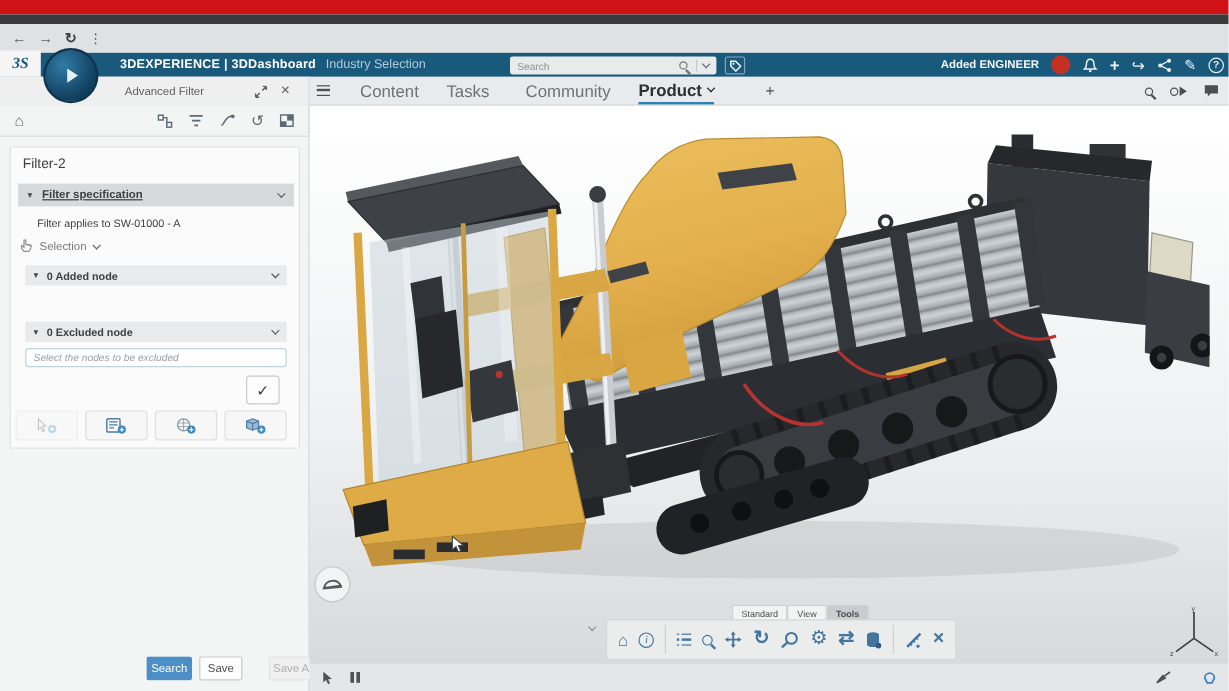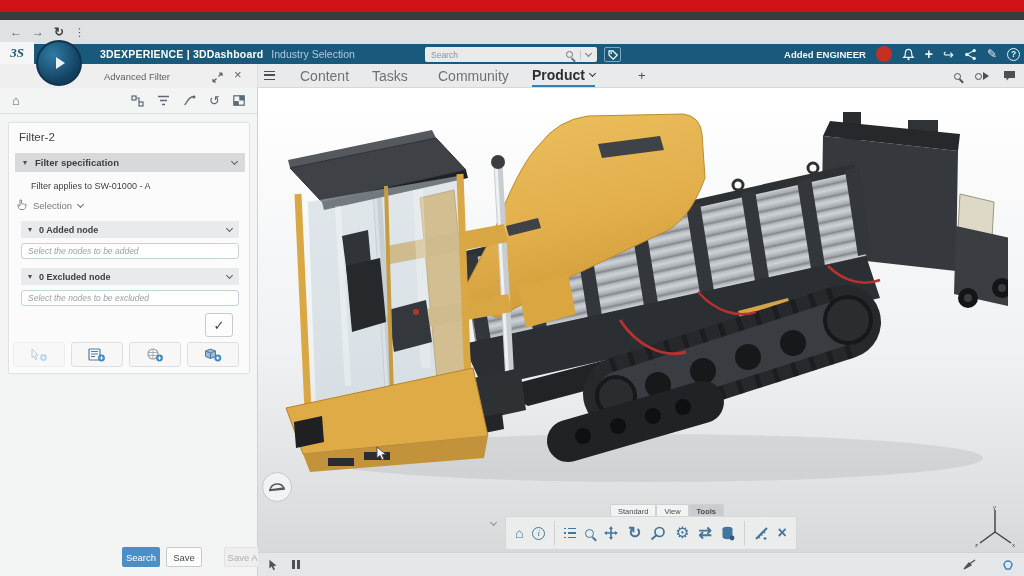--- a/index.html
+++ b/index.html
@@ -54,21 +54,21 @@
   .media-ic .c { width:7px; height:7px; border:1.5px solid currentColor; border-radius:50%; }
   .media-ic .p { width:0; height:0; border-left:6px solid currentColor; border-top:4px solid transparent; border-bottom:4px solid transparent; }
 
   
   .left-panel { left:0; top:88px; width:258px; height:488px; background:#F3F4F4; border-right:1px solid #D0D1D2; }
   .lp-iconrow { position:absolute; left:0; top:0; width:100%; height:26px; border-bottom:1px solid #DDDEDE; display:flex; align-items:center; padding:0 12px; color:#5b6a75; }
   .lp-iconrow .right { margin-left:auto; display:flex; gap:13px; align-items:center; }
   .card { position:absolute; left:8px; top:34px; width:242px; height:252px; background:#FBFBFB; border:1px solid #E2E2E2; border-radius:2px; }
   .card-name { position:absolute; left:10px; top:8px; font-size:11.5px; color:#3c3e40; }
   .sec-head { position:absolute; left:6px; width:230px; height:19px; background:#D8D9DA; display:flex; align-items:center; padding:0 8px; gap:8px; }
-  .sec-head .lbl { font-size:9.5px; color:#3c3e40; font-weight:bold; }
+  .sec-head .lbl { font-size:9.5px; color:#3c3e40; font-weight:bold;text-decoration:underline; }
   .tri { font-size:8px; color:#4a4c4e; }
   .sec-head .chev { margin-left:auto; color:#5a5c5e; }
   .sub-head { position:absolute; left:12px; width:218px; height:17px; background:#E9EAEB; display:flex; align-items:center; padding:0 7px; gap:7px; }
   .sub-head .lbl { font-size:9px; color:#3c3e40; font-weight:bold; }
   .sub-head .chev { margin-left:auto; color:#5a5c5e; }
   .applies { position:absolute; left:22px; font-size:9px; color:#3c3e40; }
   .sel-row { position:absolute; left:8px; display:flex; align-items:center; gap:6px; color:#6b6d6f; }
   .sel-row .lbl { font-size:9.5px; color:#77797b; }
   .node-input { position:absolute; left:12px; width:218px; height:16px; border:1px solid #BFD4DC; border-radius:3px; background:#fff; font-size:8.5px; font-style:italic; color:#555; padding:0 6px; outline:none; font-family:"Liberation Sans", sans-serif; }
   .node-input::placeholder { color:#9aa0a4; }
@@ -268,21 +268,20 @@
           </svg>
         <span class="lbl">Selection</span>
         <span class="chev"></span>
       </div>
 
       <div class="sub-head" style="top:98px">
         <span class="tri">▾</span>
         <span class="lbl">0 Added node</span>
         <span class="chev"></span>
       </div>
-      <input class="node-input" style="top: 120px;" placeholder="Select the nodes to be added">
 
       <div class="sub-head" style="top:145px">
         <span class="tri">▾</span>
         <span class="lbl">0 Excluded node</span>
         <span class="chev"></span>
       </div>
       <input class="node-input" style="top: 167px;" placeholder="Select the nodes to be excluded">
 
       <div class="check-btn" style="top:190px">
           <span>✓</span>

